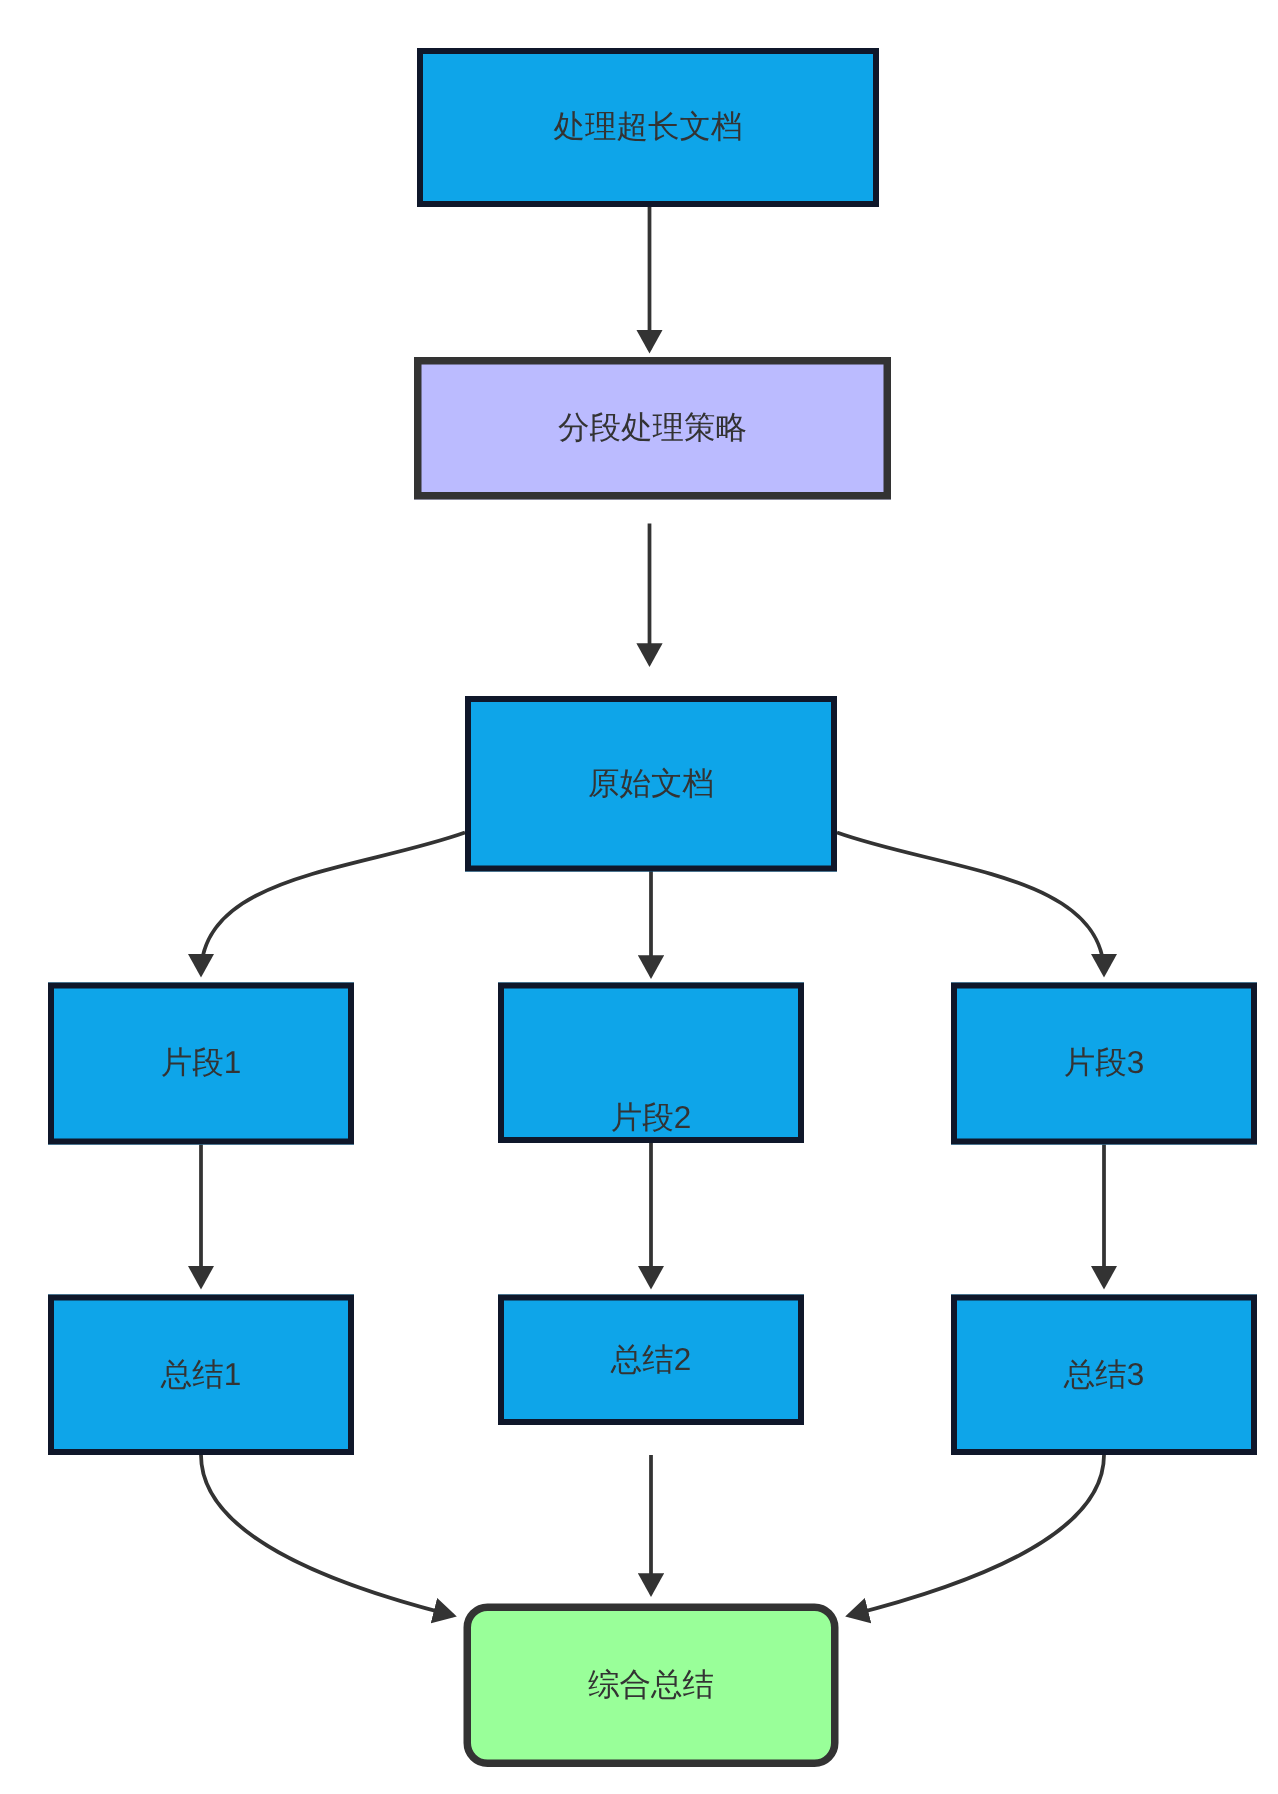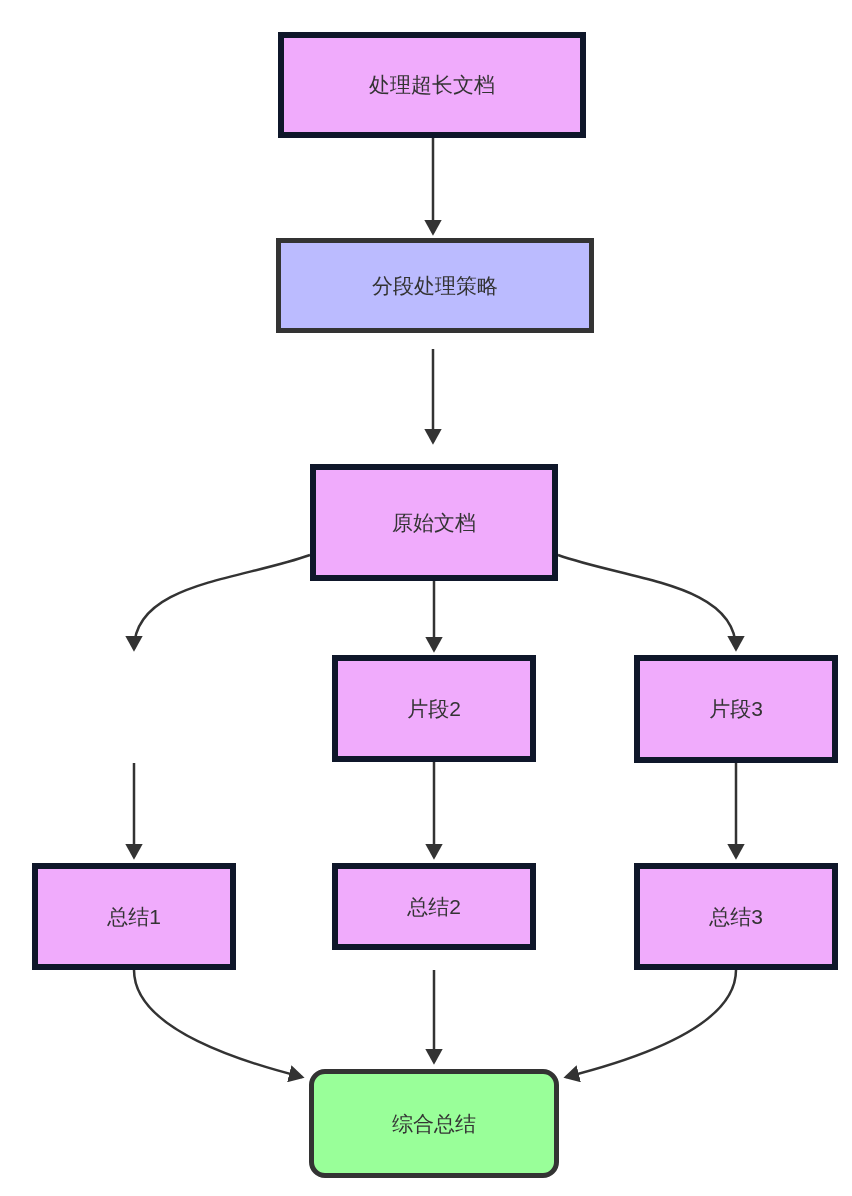--- a/index.html
+++ b/index.html
@@ -25,22 +25,22 @@
     fill: none;
     stroke: #333333;
     stroke-width: 2.5px;
   }
   .node {
     position: absolute;
     box-sizing: border-box;
     display: flex;
     align-items: center;
     justify-content: center;
-    background: #f0abfc;
-    border: 6px solid #0f172a;
+    background: #0ea5e9;
+    border: 4px solid #0f172a;
     color: #333333;
     font-size: 21px;
     line-height: 1.2;
     text-align: center;
     white-space: nowrap;
   }
   .node.highlight {
     background: #BBBBFF;
     border: 5px solid #333333;
   }
@@ -78,22 +78,25 @@
   </div>
 
   <div class="node highlight" style="left:276px; top:238px; width:318px; height:95px;">
     <span>分段处理策略</span>
   </div>
 
   <div class="node" style="left:310px; top:464px; width:248px; height:117px;">
     <span>原始文档</span>
   </div>
 
+  <div class="node" style="left:32px; top:655px; width:204px; height:108px;">
+    <span>片段1</span>
+  </div>
 
-  <div class="node" style="left:332px; top:655px; width:204px; height:107px;">
+  <div class="node" style="left:332px; top:655px; width:204px; height:107px;align-items:flex-end;">
     <span>片段2</span>
   </div>
 
   <div class="node" style="left:634px; top:655px; width:204px; height:108px;">
     <span>片段3</span>
   </div>
 
   <div class="node" style="left:32px; top:863px; width:204px; height:107px;">
     <span>总结1</span>
   </div>

